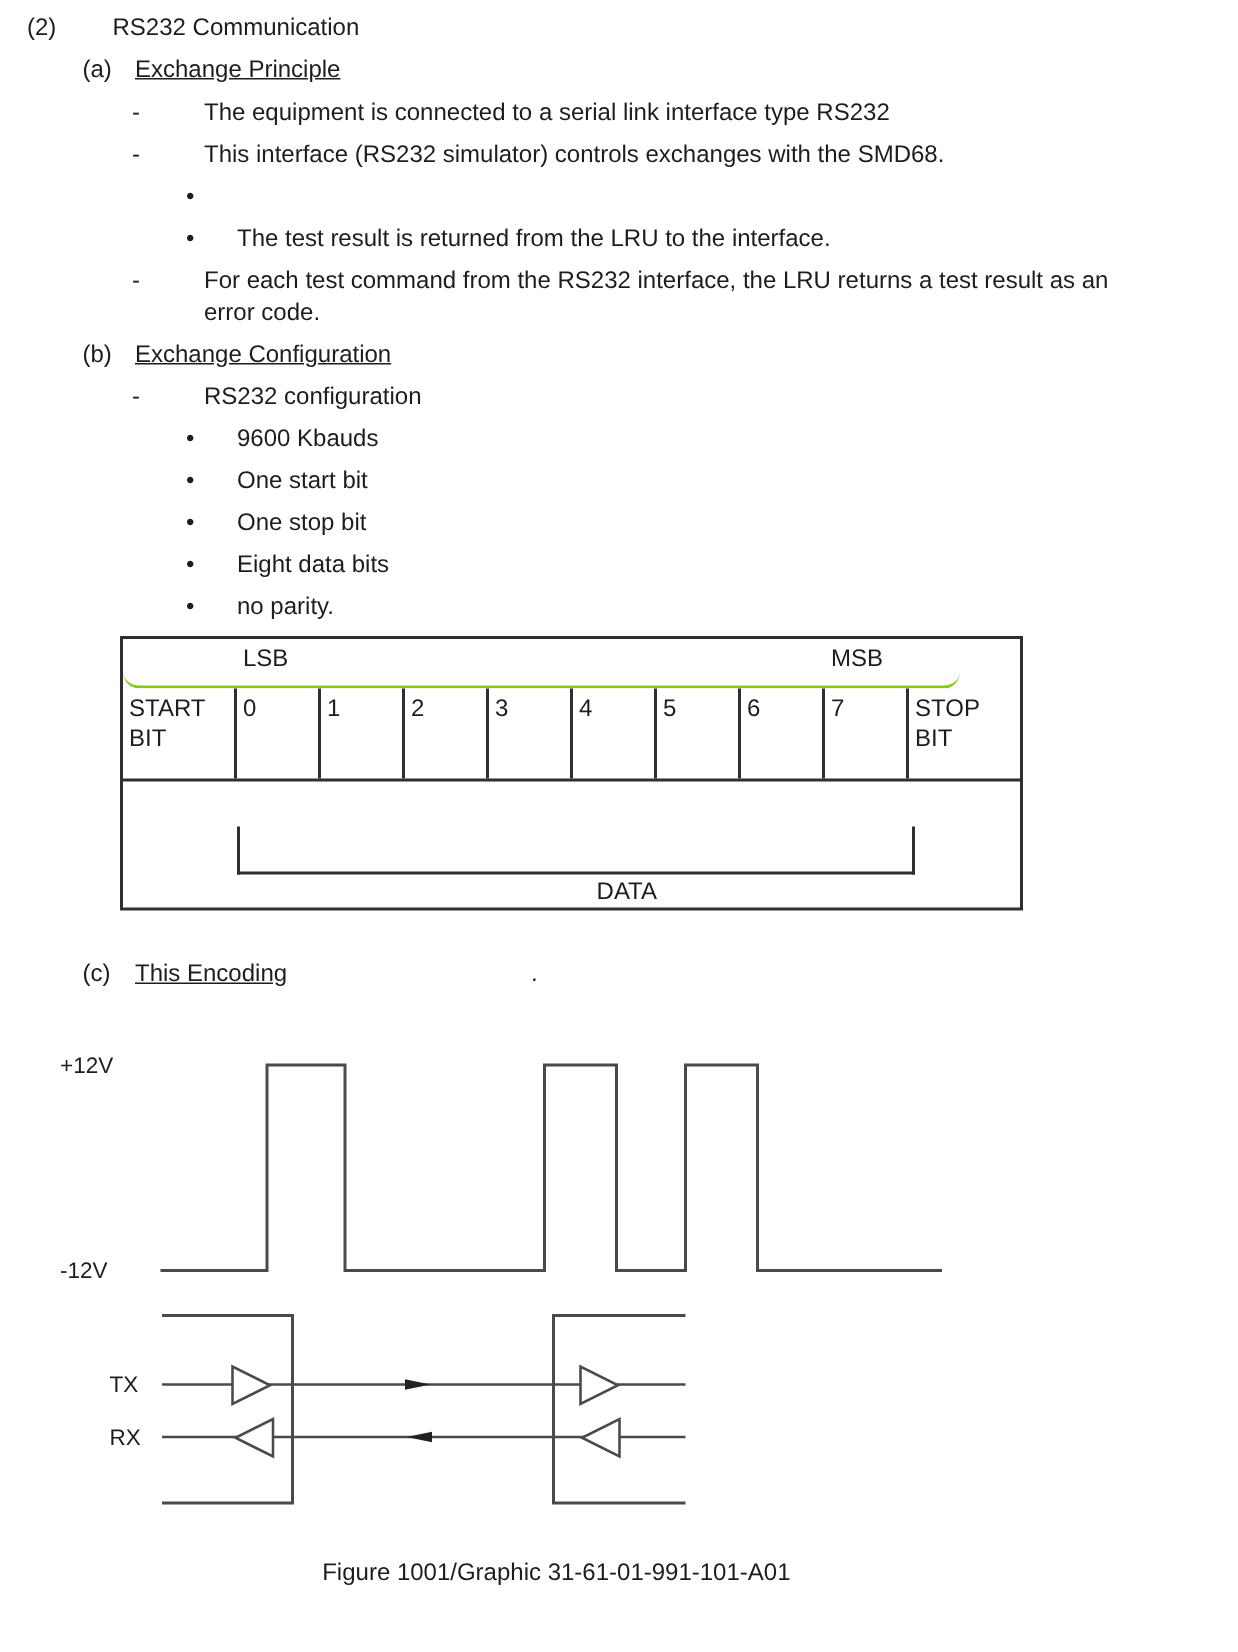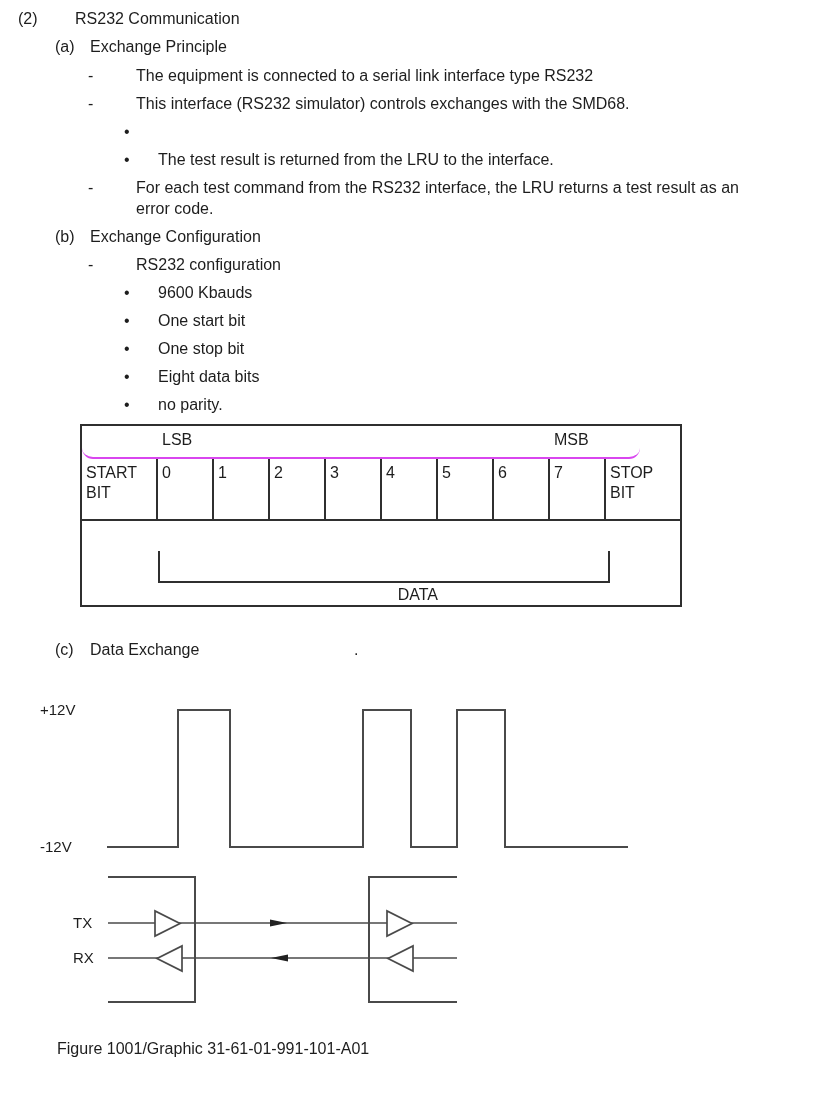--- a/index.html
+++ b/index.html
@@ -9,33 +9,33 @@
     color: #1d1d1d;
     position: relative;
     font-size: 16px;
   }
   .row { position: absolute; left: 0; width: 825px; height: 22px; line-height: 21px; white-space: nowrap; }
   .mk  { position: absolute; }
   .tx  { position: absolute; }
 
   
   .m1 { left: 18px; }  .t1 { left: 53px; margin-left: 22px; }
-  .m2 { left: 55px; }  .t2 { left: 90px; }
+  .m2 { left: 55px; }  .t2 { left: 90px; text-decoration: underline; }
   .m3 { left: 88px; }  .t3 { left: 136px; }
   .m4 { left: 124px; } .t4 { left: 158px; }
 
   
   .bit-table {
     position: absolute; left: 80px; top: 424px;
     width: 602px; height: 183px;
     border: 2px solid #2f2f2f;
   }
   .bit-header {
     position: absolute; left: 0; top: 0; width: 558px; height: 33px;
-    border-bottom: 2px solid #d946ef;
+    border-bottom: 2px solid #84cc16;
     border-radius: 11px;
   }
   .bit-header .hdr-label { position: absolute; top: 5px; }
   .lsb { left: 80px; }
   .msb { left: 472px; }
   .bit-cells { position: absolute; left: 0; top: 33px; width: 598px; height: 62px; border-bottom: 2px solid #2f2f2f; }
   .bit-cell {
     position: absolute; top: 0; height: 60px;
     border-right: 2px solid #2f2f2f;
     padding: 4px 0 0 4px;
@@ -54,21 +54,21 @@
     text-align: right;
   }
 
   .svg-block { position: absolute; left: 0; }
   .wave-svg { top: 695px; }
   .link-svg { top: 860px; }
   svg text { font-family: "Liberation Sans", "DejaVu Sans", sans-serif; font-size: 15px; fill: #1d1d1d; }
 
   .caption {
     position: absolute; left: 57px; top: 1038px; width: 470px;
-    text-align: left; line-height: 22px;
+    text-align: right; line-height: 22px;
   }
 </style>
 </head>
 <body>
 
 <div class="row" style="top:8px">
   <span class="mk m1">(2)</span>
   <span class="tx t1">RS232 Communication</span>
 </div>
 
@@ -147,21 +147,21 @@
     <div class="bit-cell" style="left:468px;width:56px">7</div>
     <div class="bit-cell last" style="left:524px;width:74px">STOP
 BIT</div>
   </div>
   <div class="data-bracket"></div>
   <div class="data-label">DATA</div>
 </div>
 
 <div class="row" style="top:639px">
   <span class="mk m2">(c)</span>
-  <span class="tx t2">Data Exchange</span>
+  <span class="tx t2">This Encoding</span>
   <span class="mk" style="left:354px">.</span>
 </div>
 
 <svg class="svg-block wave-svg" width="700" height="165" viewBox="0 0 700 165">
   <text x="40" y="20">+12V</text>
   <text x="40" y="157">-12V</text>
   <polyline points="107,152 178,152 178,15 230,15 230,152 363,152 363,15 411,15 411,152 457,152 457,15 505,15 505,152 628,152" fill="none" stroke="#4a4a4a" stroke-width="2"></polyline>
 </svg>
 
 <svg class="svg-block link-svg" width="700" height="160" viewBox="0 0 700 160">

